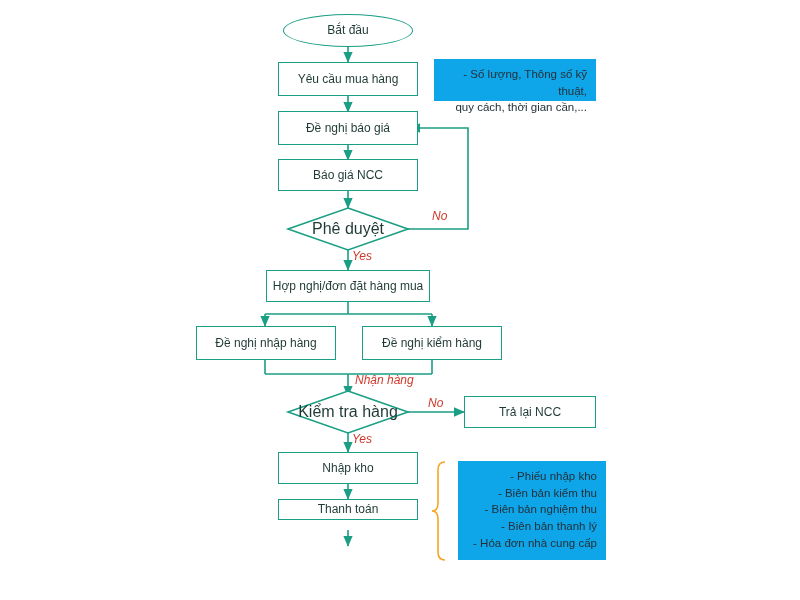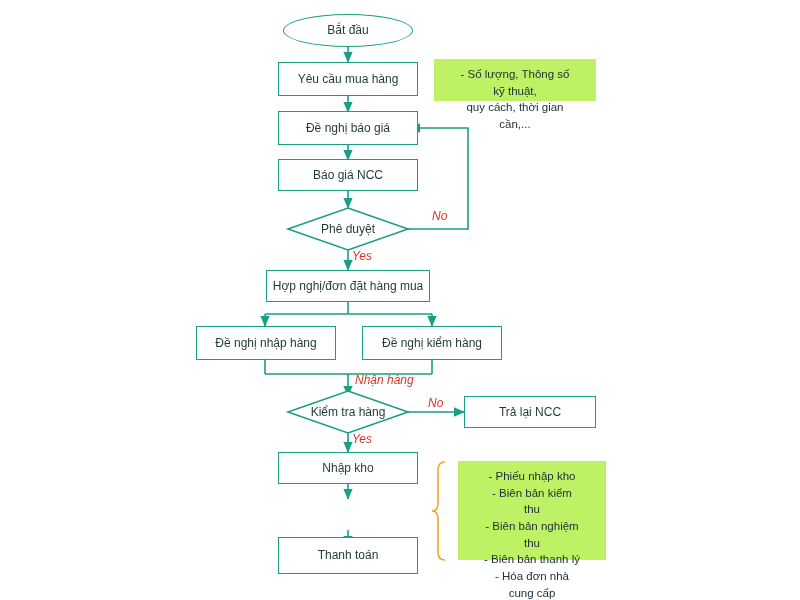--- a/index.html
+++ b/index.html
@@ -47,32 +47,32 @@
   }
   .diamond-label {
     position: absolute;
     left: 0;
     top: 0;
     width: 100%;
     height: 100%;
     display: flex;
     align-items: center;
     justify-content: center;
-    font-size: 12px;
+    font-size: 16px;
     color: #1f3a35;
   }
   .note {
     position: absolute;
     box-sizing: border-box;
-    background: #bef264;
+    background: #0ea5e9;
     color: #23313a;
     font-size: 11.5px;
     line-height: 1.45;
-    padding: 7px 25px;
-    text-align: center;
+    padding: 7px 9px;
+    text-align: right;
     white-space: pre-line;
   }
   .edge-label {
     position: absolute;
     font-size: 12px;
     font-style: italic;
     color: #d0382b;
     white-space: nowrap;
   }
   svg.lines {
@@ -175,21 +175,21 @@
   </div>
 
   <div class="node rect" style="left:464px; top:396px; width:132px; height:32px;">
     <span>Trả lại NCC</span>
   </div>
 
   <div class="node rect" style="left:278px; top:452px; width:140px; height:32px;">
     <span>Nhập kho</span>
   </div>
 
-  <div class="node rect" style="left:278px; top:499px; width:140px; height:37px;margin-top:38px;">
+  <div class="node rect" style="left:278px; top:499px; width:140px; height:21px;">
     <span>Thanh toán</span>
   </div>
 
 
   <div class="edge-label" style="left:432px; top:209px;">No</div>
   <div class="edge-label" style="left:352px; top:249px;">Yes</div>
   <div class="edge-label" style="left:355px; top:373px;">Nhận hàng</div>
   <div class="edge-label" style="left:428px; top:396px;">No</div>
   <div class="edge-label" style="left:352px; top:432px;">Yes</div>
 

